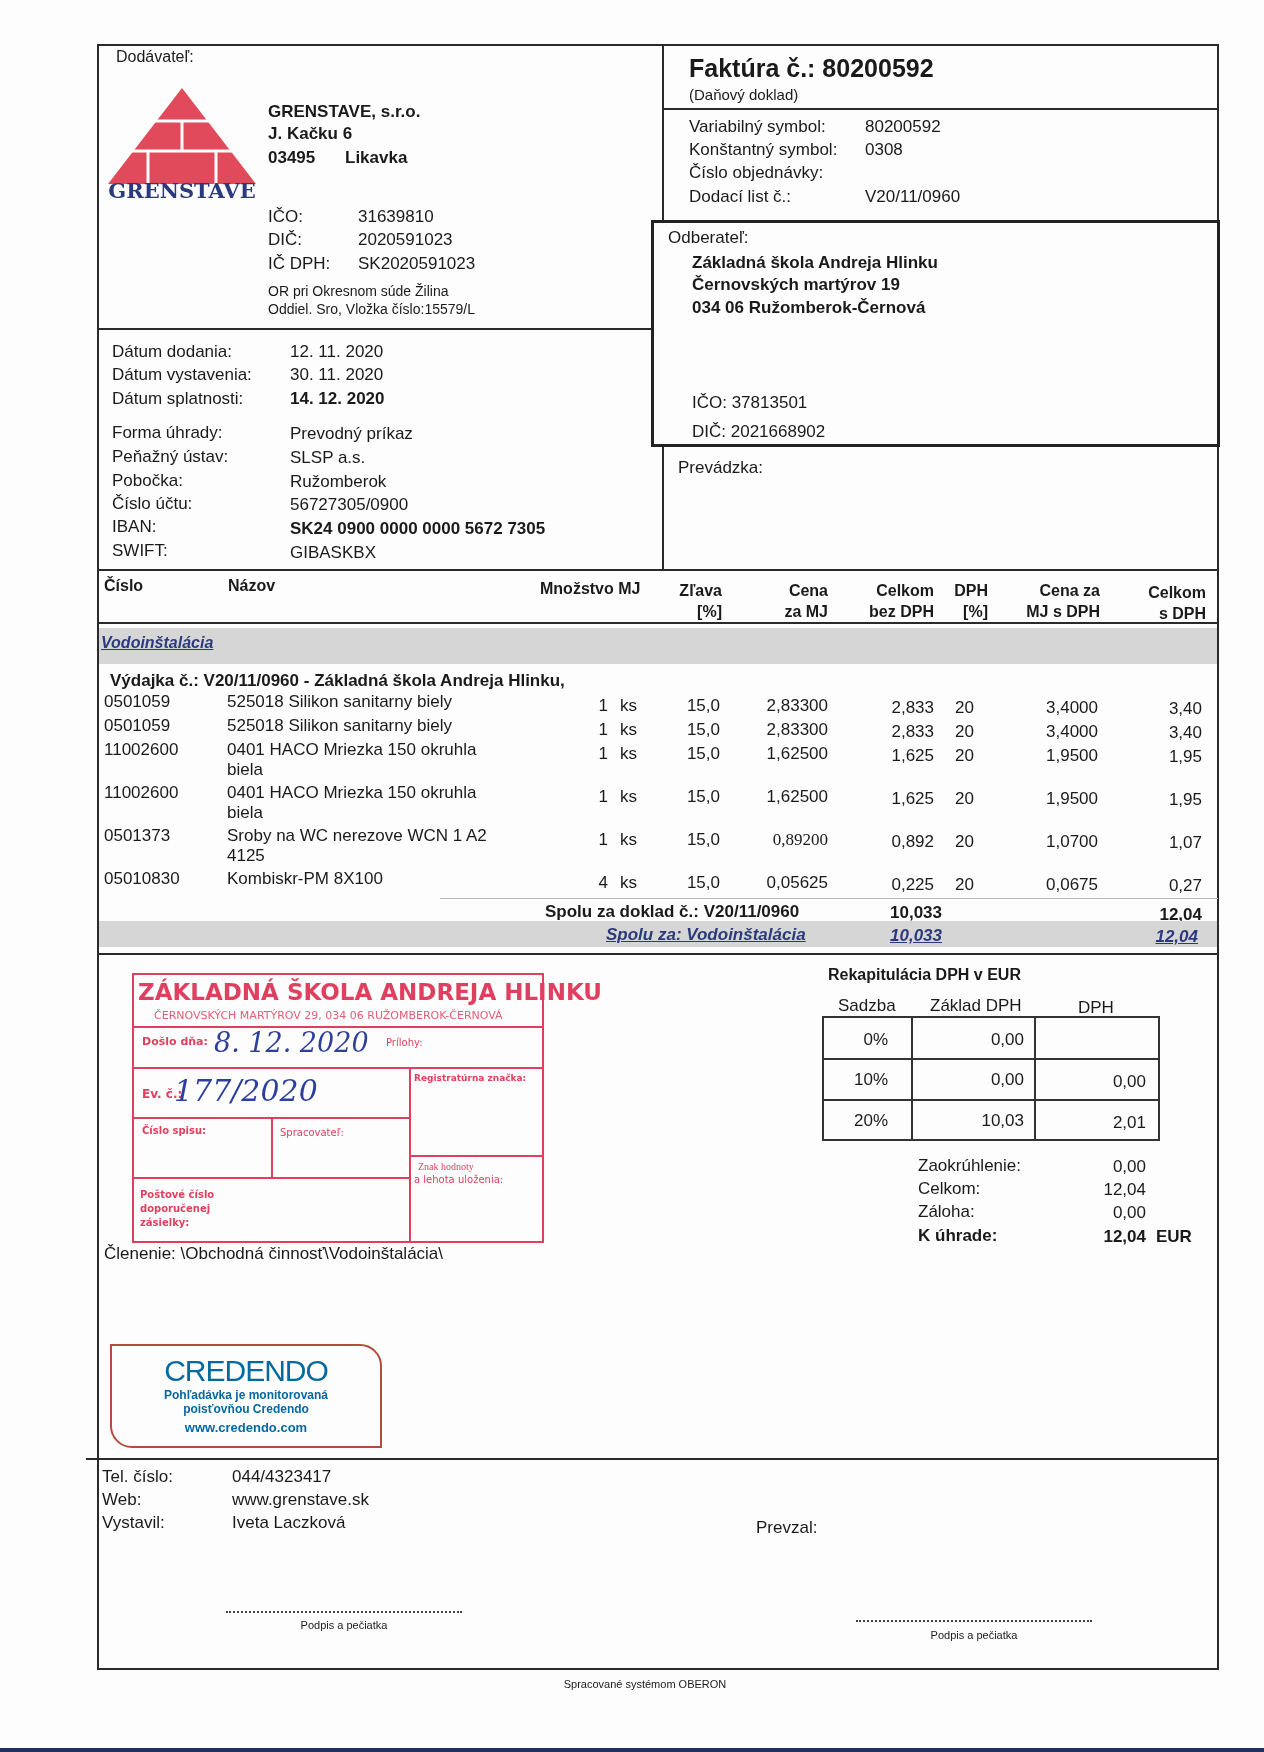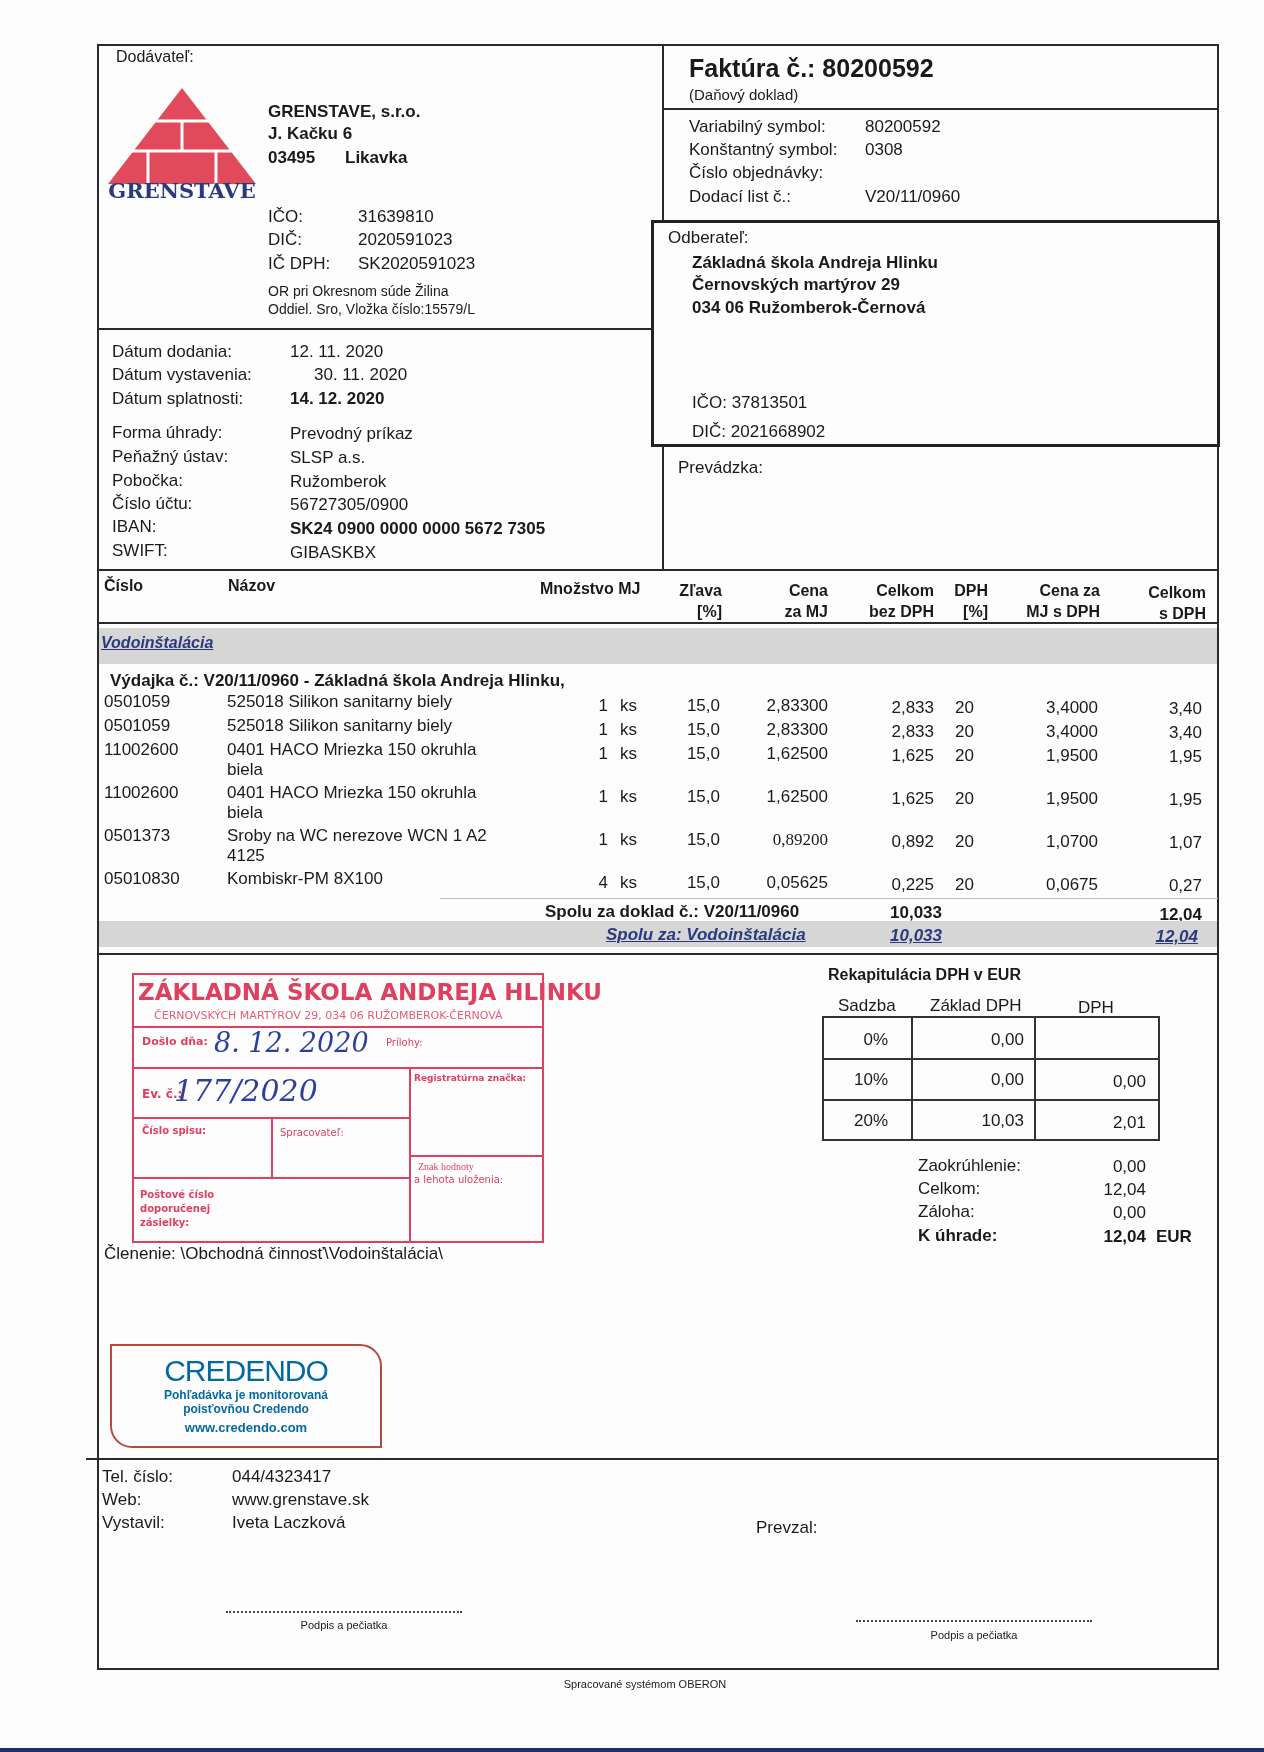--- a/index.html
+++ b/index.html
@@ -64,32 +64,32 @@
 <div class="row" style="left:689px;top:140px;">Konštantný symbol:</div>
 <div class="row" style="left:865px;top:140px;">0308</div>
 <div class="row" style="left:689px;top:163px;">Číslo objednávky:</div>
 <div class="row" style="left:865px;top:163px;"></div>
 <div class="row" style="left:689px;top:187px;">Dodací list č.:</div>
 <div class="row" style="left:865px;top:187px;">V20/11/0960</div>
 
 <div class="abs" style="left:651px;top:220px;width:569px;height:227px;border:3px solid #222;box-sizing:border-box;background:#fdfdfd;"></div>
 <div class="row" style="left:668px;top:228px;">Odberateľ:</div>
 <div class="row bold" style="left:692px;top:253px;">Základná škola Andreja Hlinku</div>
-<div class="row bold" style="left:692px;top:275px;">Černovských martýrov 29</div>
+<div class="row bold" style="left:692px;top:275px;">Černovských martýrov 19</div>
 <div class="row bold" style="left:692px;top:298px;">034 06  Ružomberok-Černová</div>
 <div class="row" style="left:692px;top:393px;">IČO: 37813501</div>
 <div class="row" style="left:692px;top:422px;">DIČ: 2021668902</div>
 
 <div class="vline" style="left:662px;top:447px;height:122px;"></div>
 <div class="row" style="left:678px;top:458px;">Prevádzka:</div>
 
 <div class="row" style="left:112px;top:342px;">Dátum dodania:</div>
 <div class="row" style="left:290px;top:342px;">12. 11. 2020</div>
 <div class="row" style="left:112px;top:365px;">Dátum vystavenia:</div>
-<div class="row" style="left:290px;top:365px;margin-left:24px;">30. 11. 2020</div>
+<div class="row" style="left:290px;top:365px;">30. 11. 2020</div>
 <div class="row" style="left:112px;top:389px;">Dátum splatnosti:</div>
 <div class="row bold" style="left:290px;top:389px;">14. 12. 2020</div>
 
 <div class="row" style="left:112px;top:423px;">Forma úhrady:</div>
 <div class="row" style="left:290px;top:424px;">Prevodný príkaz</div>
 <div class="row" style="left:112px;top:447px;">Peňažný ústav:</div>
 <div class="row" style="left:290px;top:448px;">SLSP a.s.</div>
 <div class="row" style="left:112px;top:471px;">Pobočka:</div>
 <div class="row" style="left:290px;top:472px;">Ružomberok</div>
 <div class="row" style="left:112px;top:494px;">Číslo účtu:</div>

